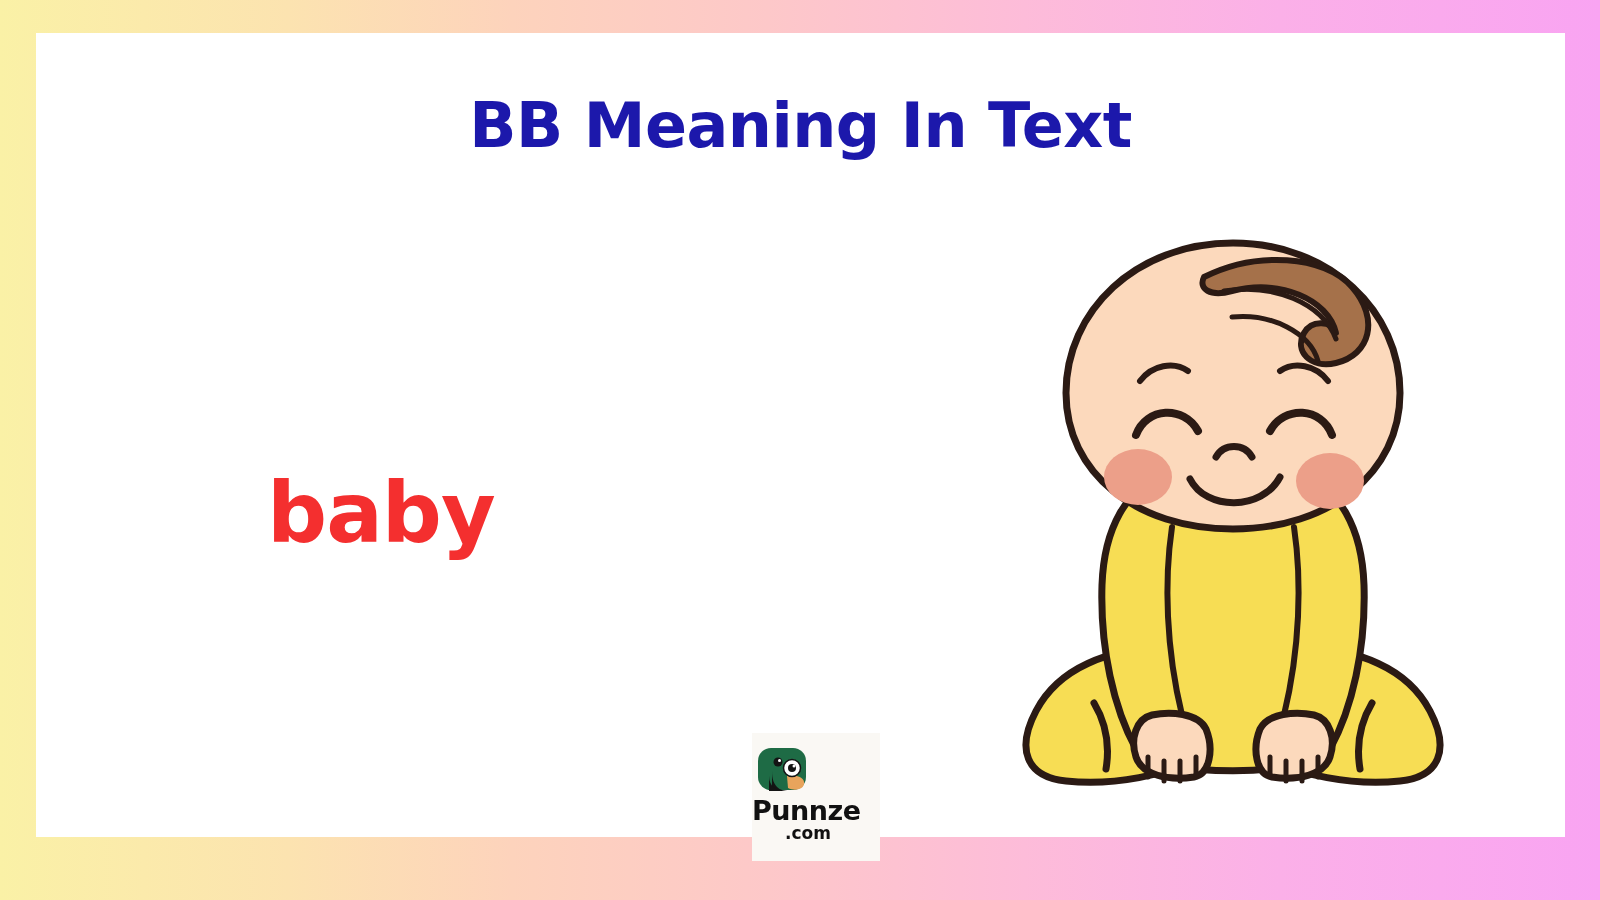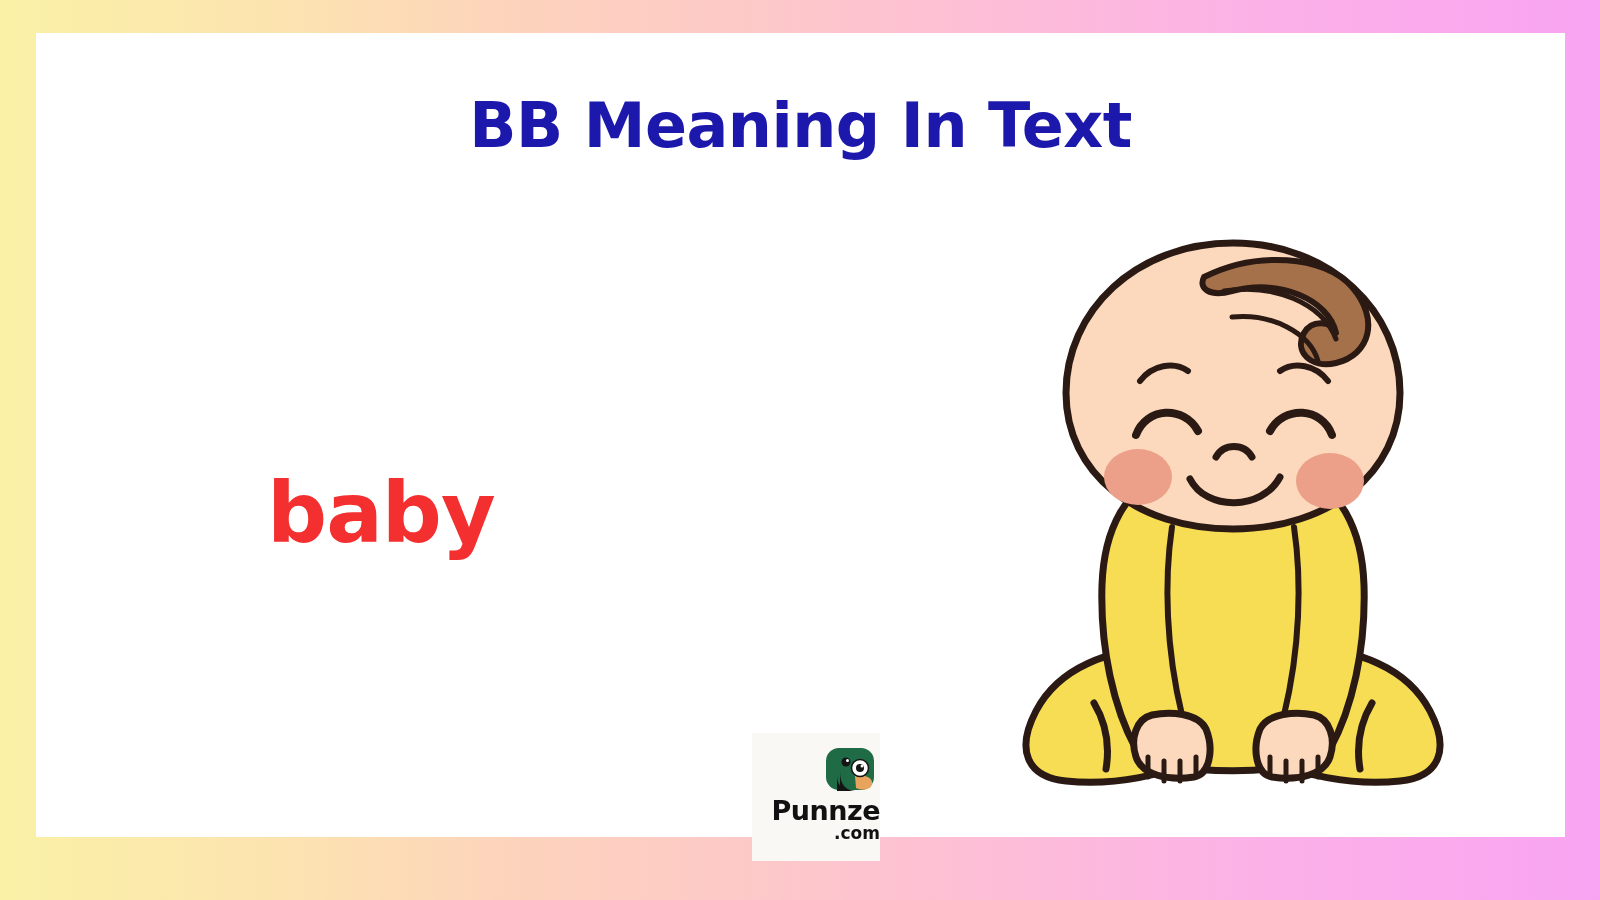--- a/index.html
+++ b/index.html
@@ -83,21 +83,21 @@
   
   #brand {
     position: absolute;
     left: 716px;
     top: 700px;
     width: 128px;
     height: 128px;
     background: #faf8f4;
     display: flex;
     flex-direction: column;
-    align-items: flex-end;
+    align-items: flex-start;
     justify-content: flex-start;
     box-sizing: border-box;
     padding-top: 12px;
   }
   #brand-mark { width: 60px; height: 50px; display: block; }
   #brand-name {
     margin-top: 2px;
     font-family: "DejaVu Sans", sans-serif;
     font-weight: 700;
     font-size: 27px;

